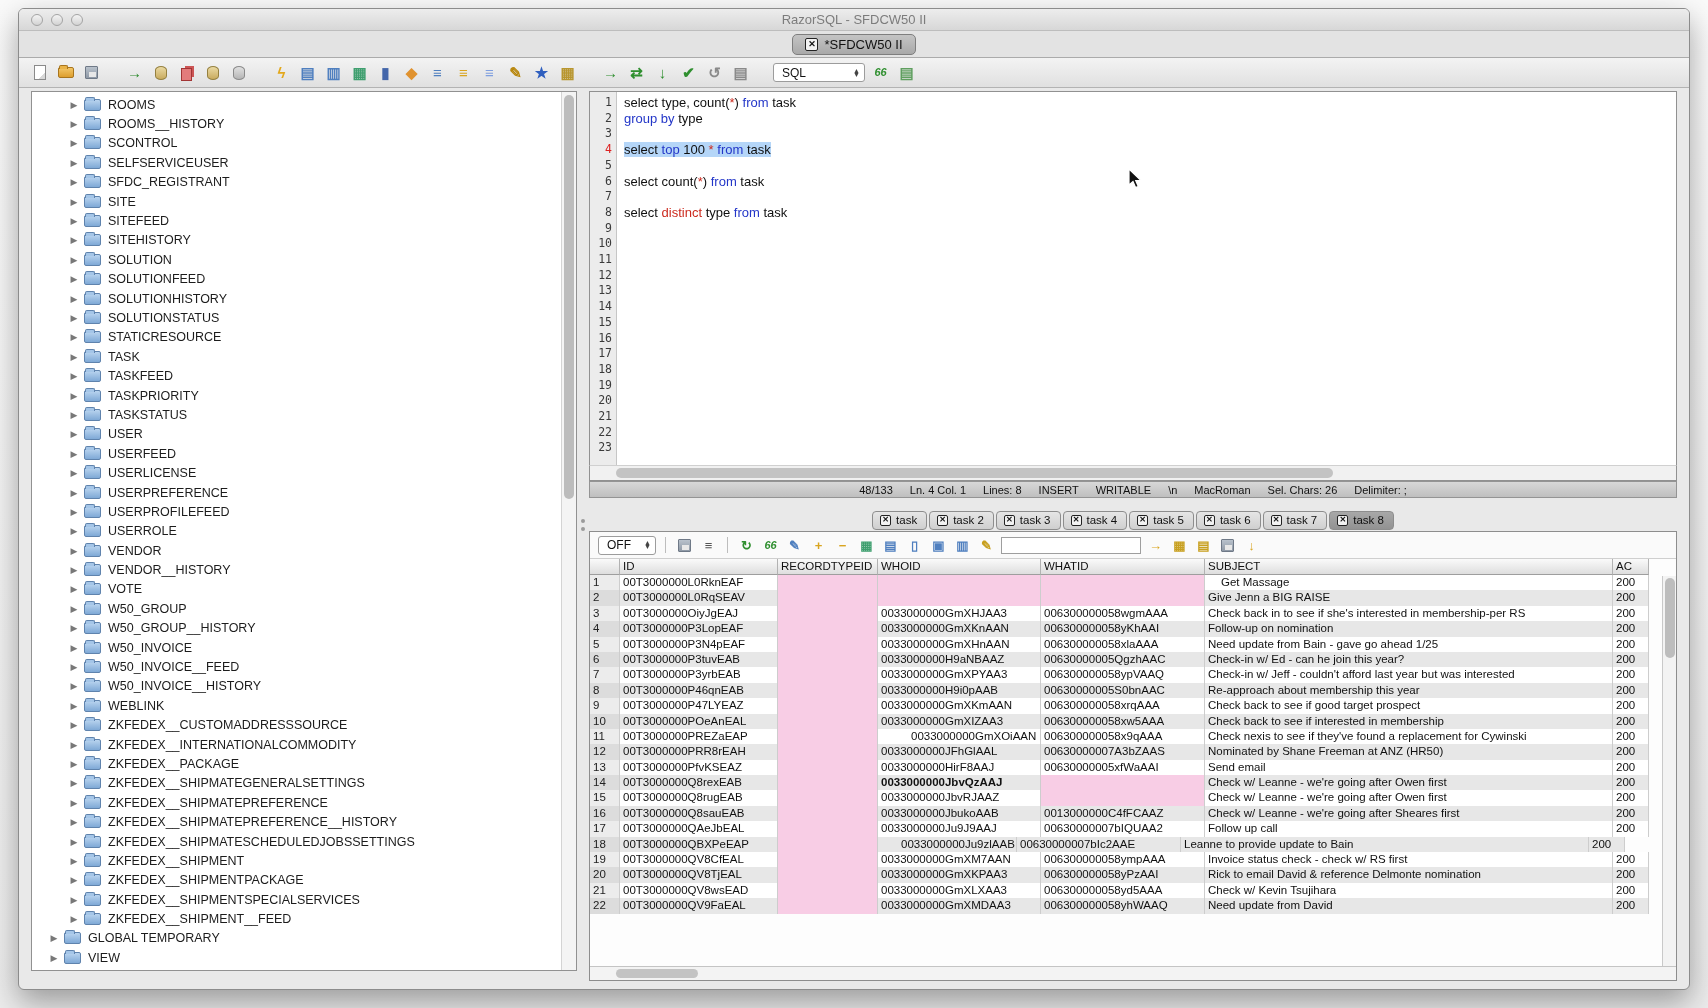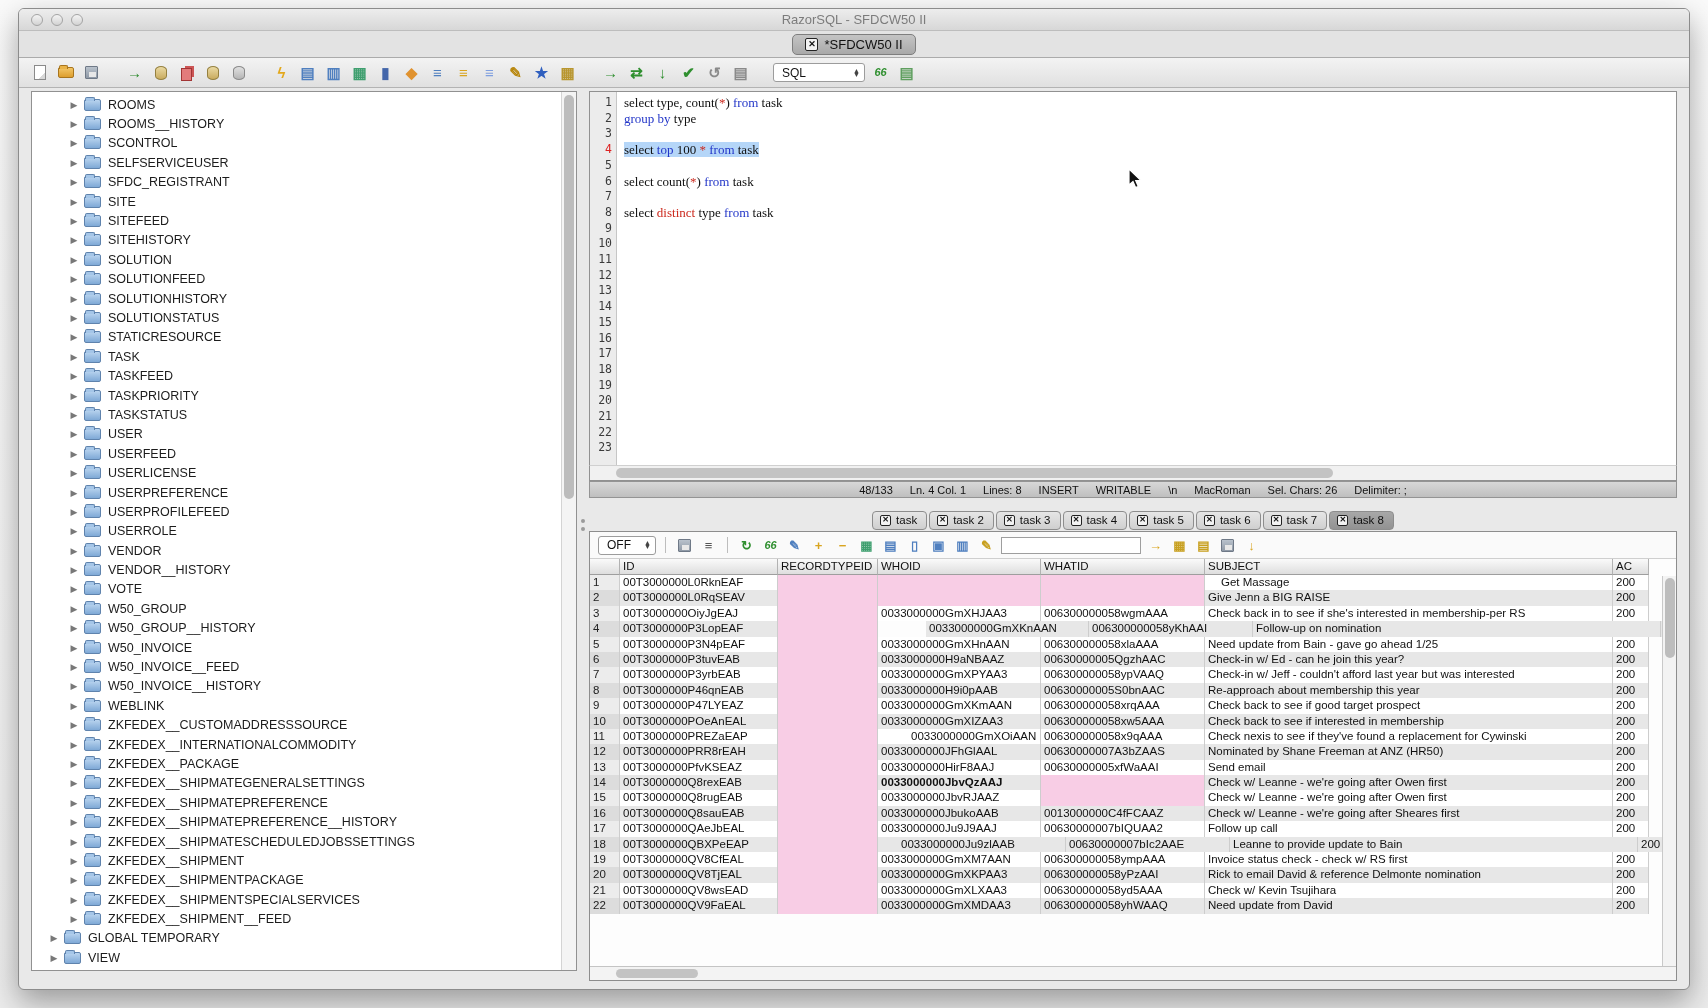--- a/index.html
+++ b/index.html
@@ -62,21 +62,21 @@
   .splitter { position:absolute; left:558px; top:2px; width:12px; height:880px; }
   .splitter .dot { position:absolute; left:4px; top:428px; width:4px; height:4px; border-radius:50%; background:#9a9a9a; box-shadow:0 8px 0 #9a9a9a; }
 
   
   .right-col { position:absolute; left:570px; top:2px; width:1088px; bottom:8px; display:flex; flex-direction:column; }
 
   .editor { height:374px; background:#fff; border:1px solid #919191; border-bottom:none; display:flex; overflow:hidden; }
   .gutter { width:27px; background:#ececec; border-right:1px solid #c6c6c6; text-align:right; padding:3px 4px 0 0;
     font-family:"DejaVu Sans Mono", monospace; font-size:11.5px; color:#3a3a3a; line-height:15.7px; }
   .gutter .active { color:#d22; }
-  .code { flex:1; padding:3px 0 0 7px; font-family:Liberation Serif, serif; font-size:13px; line-height:15.7px; white-space:pre; }
+  .code { flex:1; padding:3px 0 0 7px; font-family:Liberation Sans, sans-serif; font-size:13px; line-height:15.7px; white-space:pre; }
   .tok-p { color:#101010; } .tok-k { color:#2336c8; } .tok-r { color:#cc2a1e; }
   .sel-line { background:#b5d6f8; }
 
   .editor-hscroll { height:16px; background:#f1f1f1; border:1px solid #919191; border-top:1px solid #d0d0d0; position:relative; }
   .editor-hthumb { position:absolute; left:26px; top:2px; width:66%; height:10px; background:#c3c3c3; border-radius:5px; }
 
   .editor-status { height:17px; background:linear-gradient(#d8d8d8,#bfbfbf); border:1px solid #949494;
     display:flex; align-items:center; justify-content:center; gap:17px; font-size:11px; color:#111; white-space:pre; }
 
   
@@ -578,21 +578,21 @@
                   <div class="cell null" style="width: 100px;"></div>
                   <div class="cell" style="width: 163px;">0033000000GmXHJAA3</div>
                   <div class="cell" style="width: 164px;">006300000058wgmAAA</div>
                   <div class="cell" style="width: 408px;">Check back in to see if she's interested in membership-per RS</div>
                   <div class="cell" style="width: 36px;">200</div>
                 </div>
                 <div class="data-row even">
                   <div class="cell numcell" style="width: 30px;">4</div>
                   <div class="cell" style="width: 158px;">00T3000000P3LopEAF</div>
                   <div class="cell null" style="width: 100px;"></div>
-                  <div class="cell" style="width: 163px; margin-left: 48px;">0033000000GmXKnAAN</div>
+                  <div class="cell" style="width: 163px;">0033000000GmXKnAAN</div>
                   <div class="cell" style="width: 164px;">006300000058yKhAAI</div>
                   <div class="cell" style="width: 408px;">Follow-up on nomination</div>
                   <div class="cell" style="width: 36px;">200</div>
                 </div>
                 <div class="data-row">
                   <div class="cell numcell" style="width: 30px;">5</div>
                   <div class="cell" style="width: 158px;">00T3000000P3N4pEAF</div>
                   <div class="cell null" style="width: 100px;"></div>
                   <div class="cell" style="width: 163px;">0033000000GmXHnAAN</div>
                   <div class="cell" style="width: 164px;">006300000058xlaAAA</div>
@@ -704,21 +704,21 @@
                   <div class="cell null" style="width: 100px;"></div>
                   <div class="cell" style="width: 163px;">0033000000Ju9J9AAJ</div>
                   <div class="cell" style="width: 164px;">00630000007bIQUAA2</div>
                   <div class="cell" style="width: 408px;">Follow up call</div>
                   <div class="cell" style="width: 36px;">200</div>
                 </div>
                 <div class="data-row even">
                   <div class="cell numcell" style="width: 30px;">18</div>
                   <div class="cell" style="width: 158px;">00T3000000QBXPeEAP</div>
                   <div class="cell null" style="width: 100px;"></div>
-                  <div class="cell" style="width: 188px; padding-left: 23px;">0033000000Ju9zlAAB</div>
+                  <div class="cell" style="width: 139px; padding-left: 23px;">0033000000Ju9zlAAB</div>
                   <div class="cell" style="width: 164px;">00630000007bIc2AAE</div>
                   <div class="cell" style="width: 408px;">Leanne to provide update to Bain</div>
                   <div class="cell" style="width: 36px;">200</div>
                 </div>
                 <div class="data-row">
                   <div class="cell numcell" style="width: 30px;">19</div>
                   <div class="cell" style="width: 158px;">00T3000000QV8CfEAL</div>
                   <div class="cell null" style="width: 100px;"></div>
                   <div class="cell" style="width: 163px;">0033000000GmXM7AAN</div>
                   <div class="cell" style="width: 164px;">006300000058ympAAA</div>

